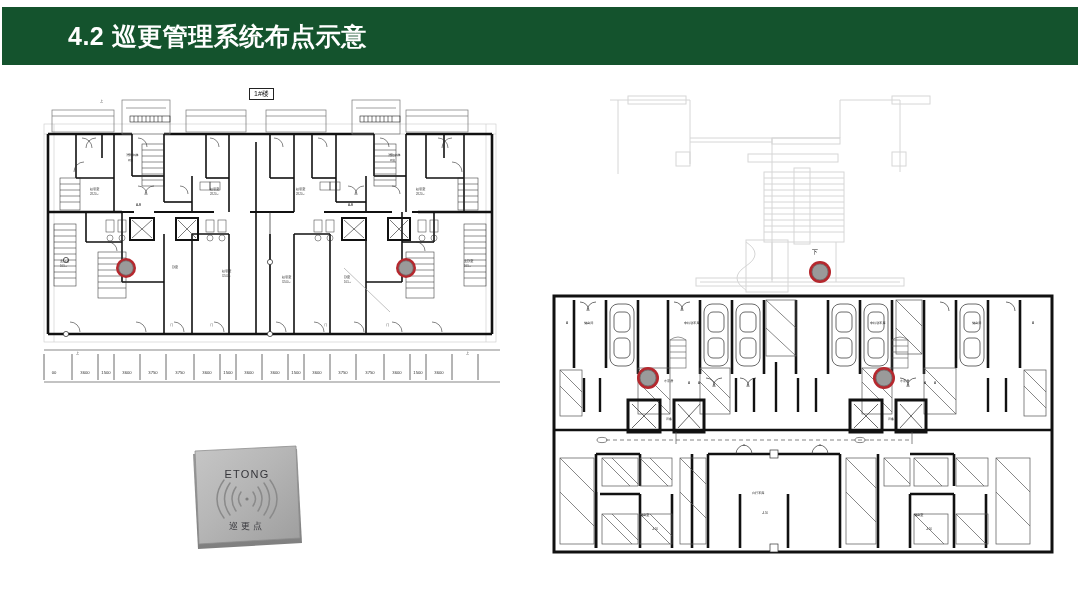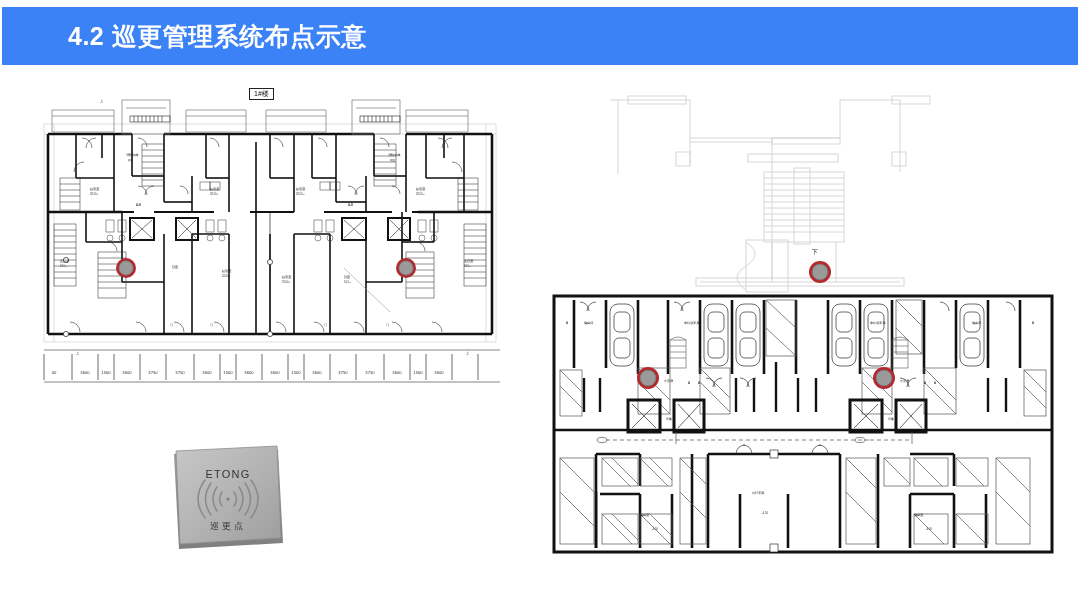--- a/index.html
+++ b/index.html
@@ -23,21 +23,21 @@
     background: #ffffff;
   }
 
   
   #header-bar {
     position: absolute;
     left: 2px;
     top: 7px;
     width: 1076px;
     height: 58px;
-    background: #3b82f6;
+    background: #14532d;
     display: flex;
     align-items: center;
   }
   #header-title {
     color: #ffffff;
     font-size: 25px;
     font-weight: bold;
     letter-spacing: 0.5px;
     margin-left: 66px;
     white-space: nowrap;
@@ -72,21 +72,21 @@
     font-size: 7px;
     color: #111;
     background: #fff;
     letter-spacing: 0px;
     line-height: 1.1;
   }
 
   
   #device-photo {
     position: absolute;
-    left: 165px;
+    left: 184px;
     top: 437px;
     width: 126px;
     height: 124px;
   }
   #device-photo svg { display:block; width:100%; height:100%; }
   .dev-label {
     font-family: "Liberation Sans", sans-serif;
     fill: #35353a;
   }
 

